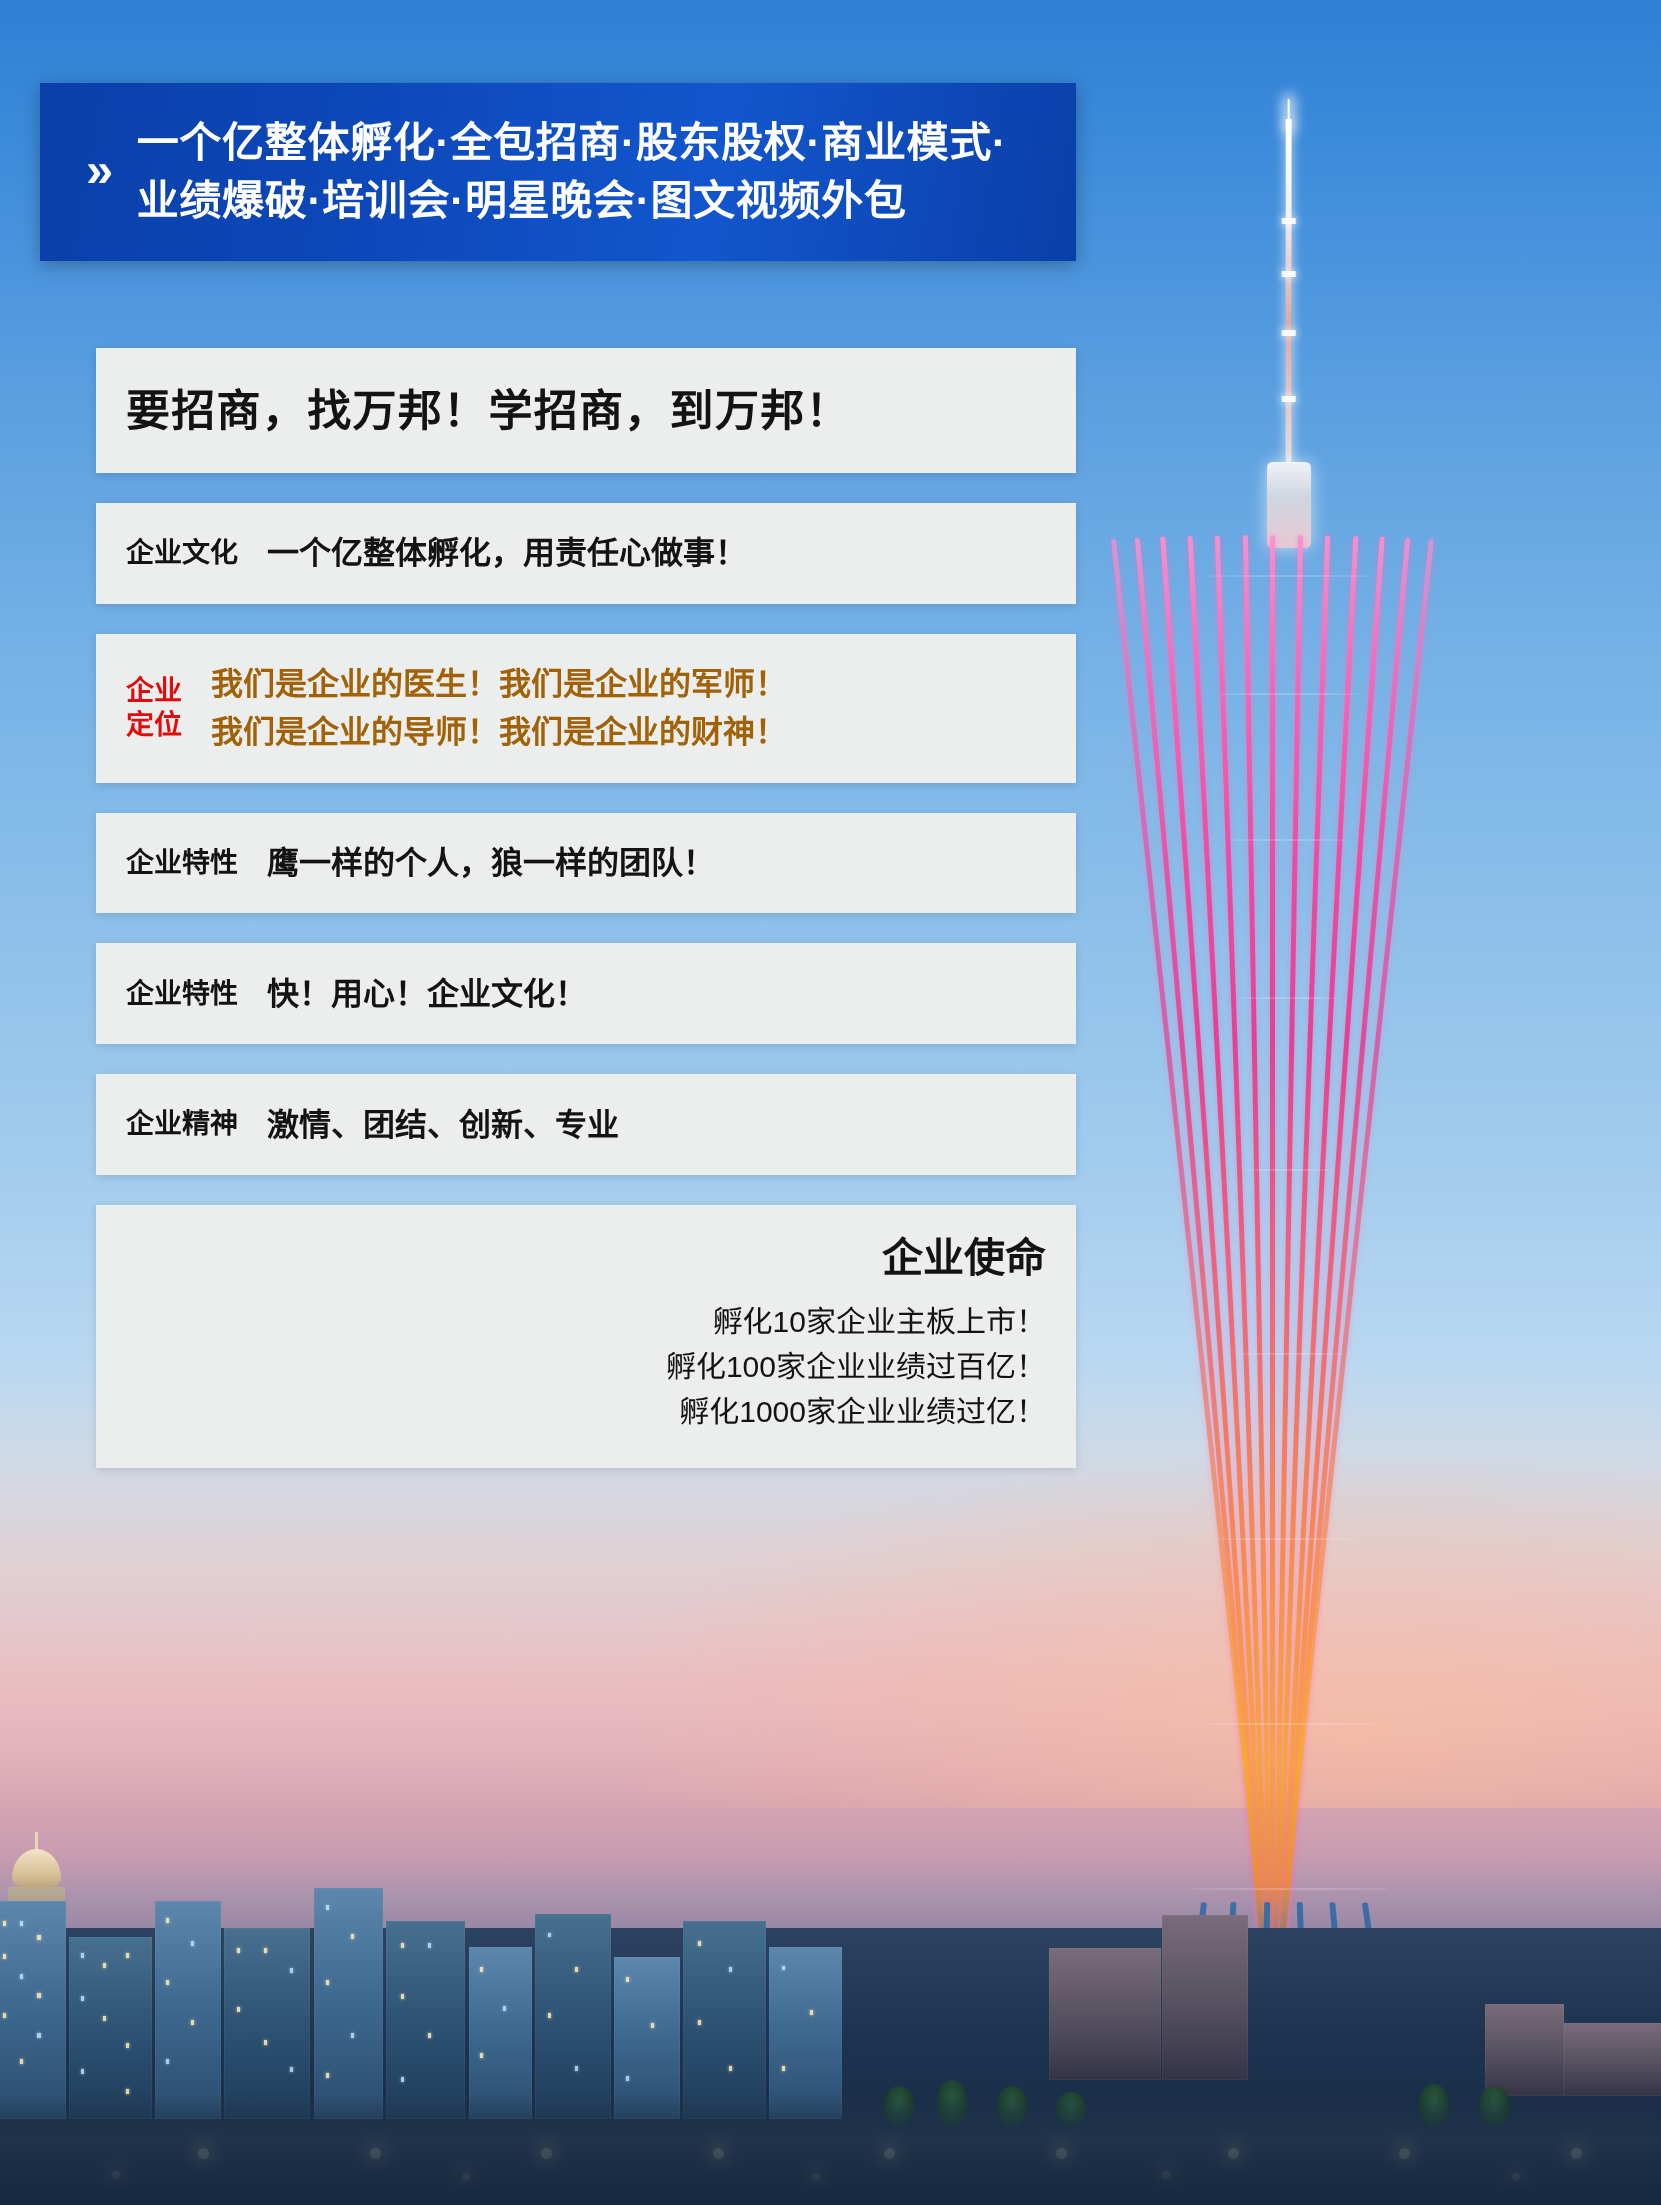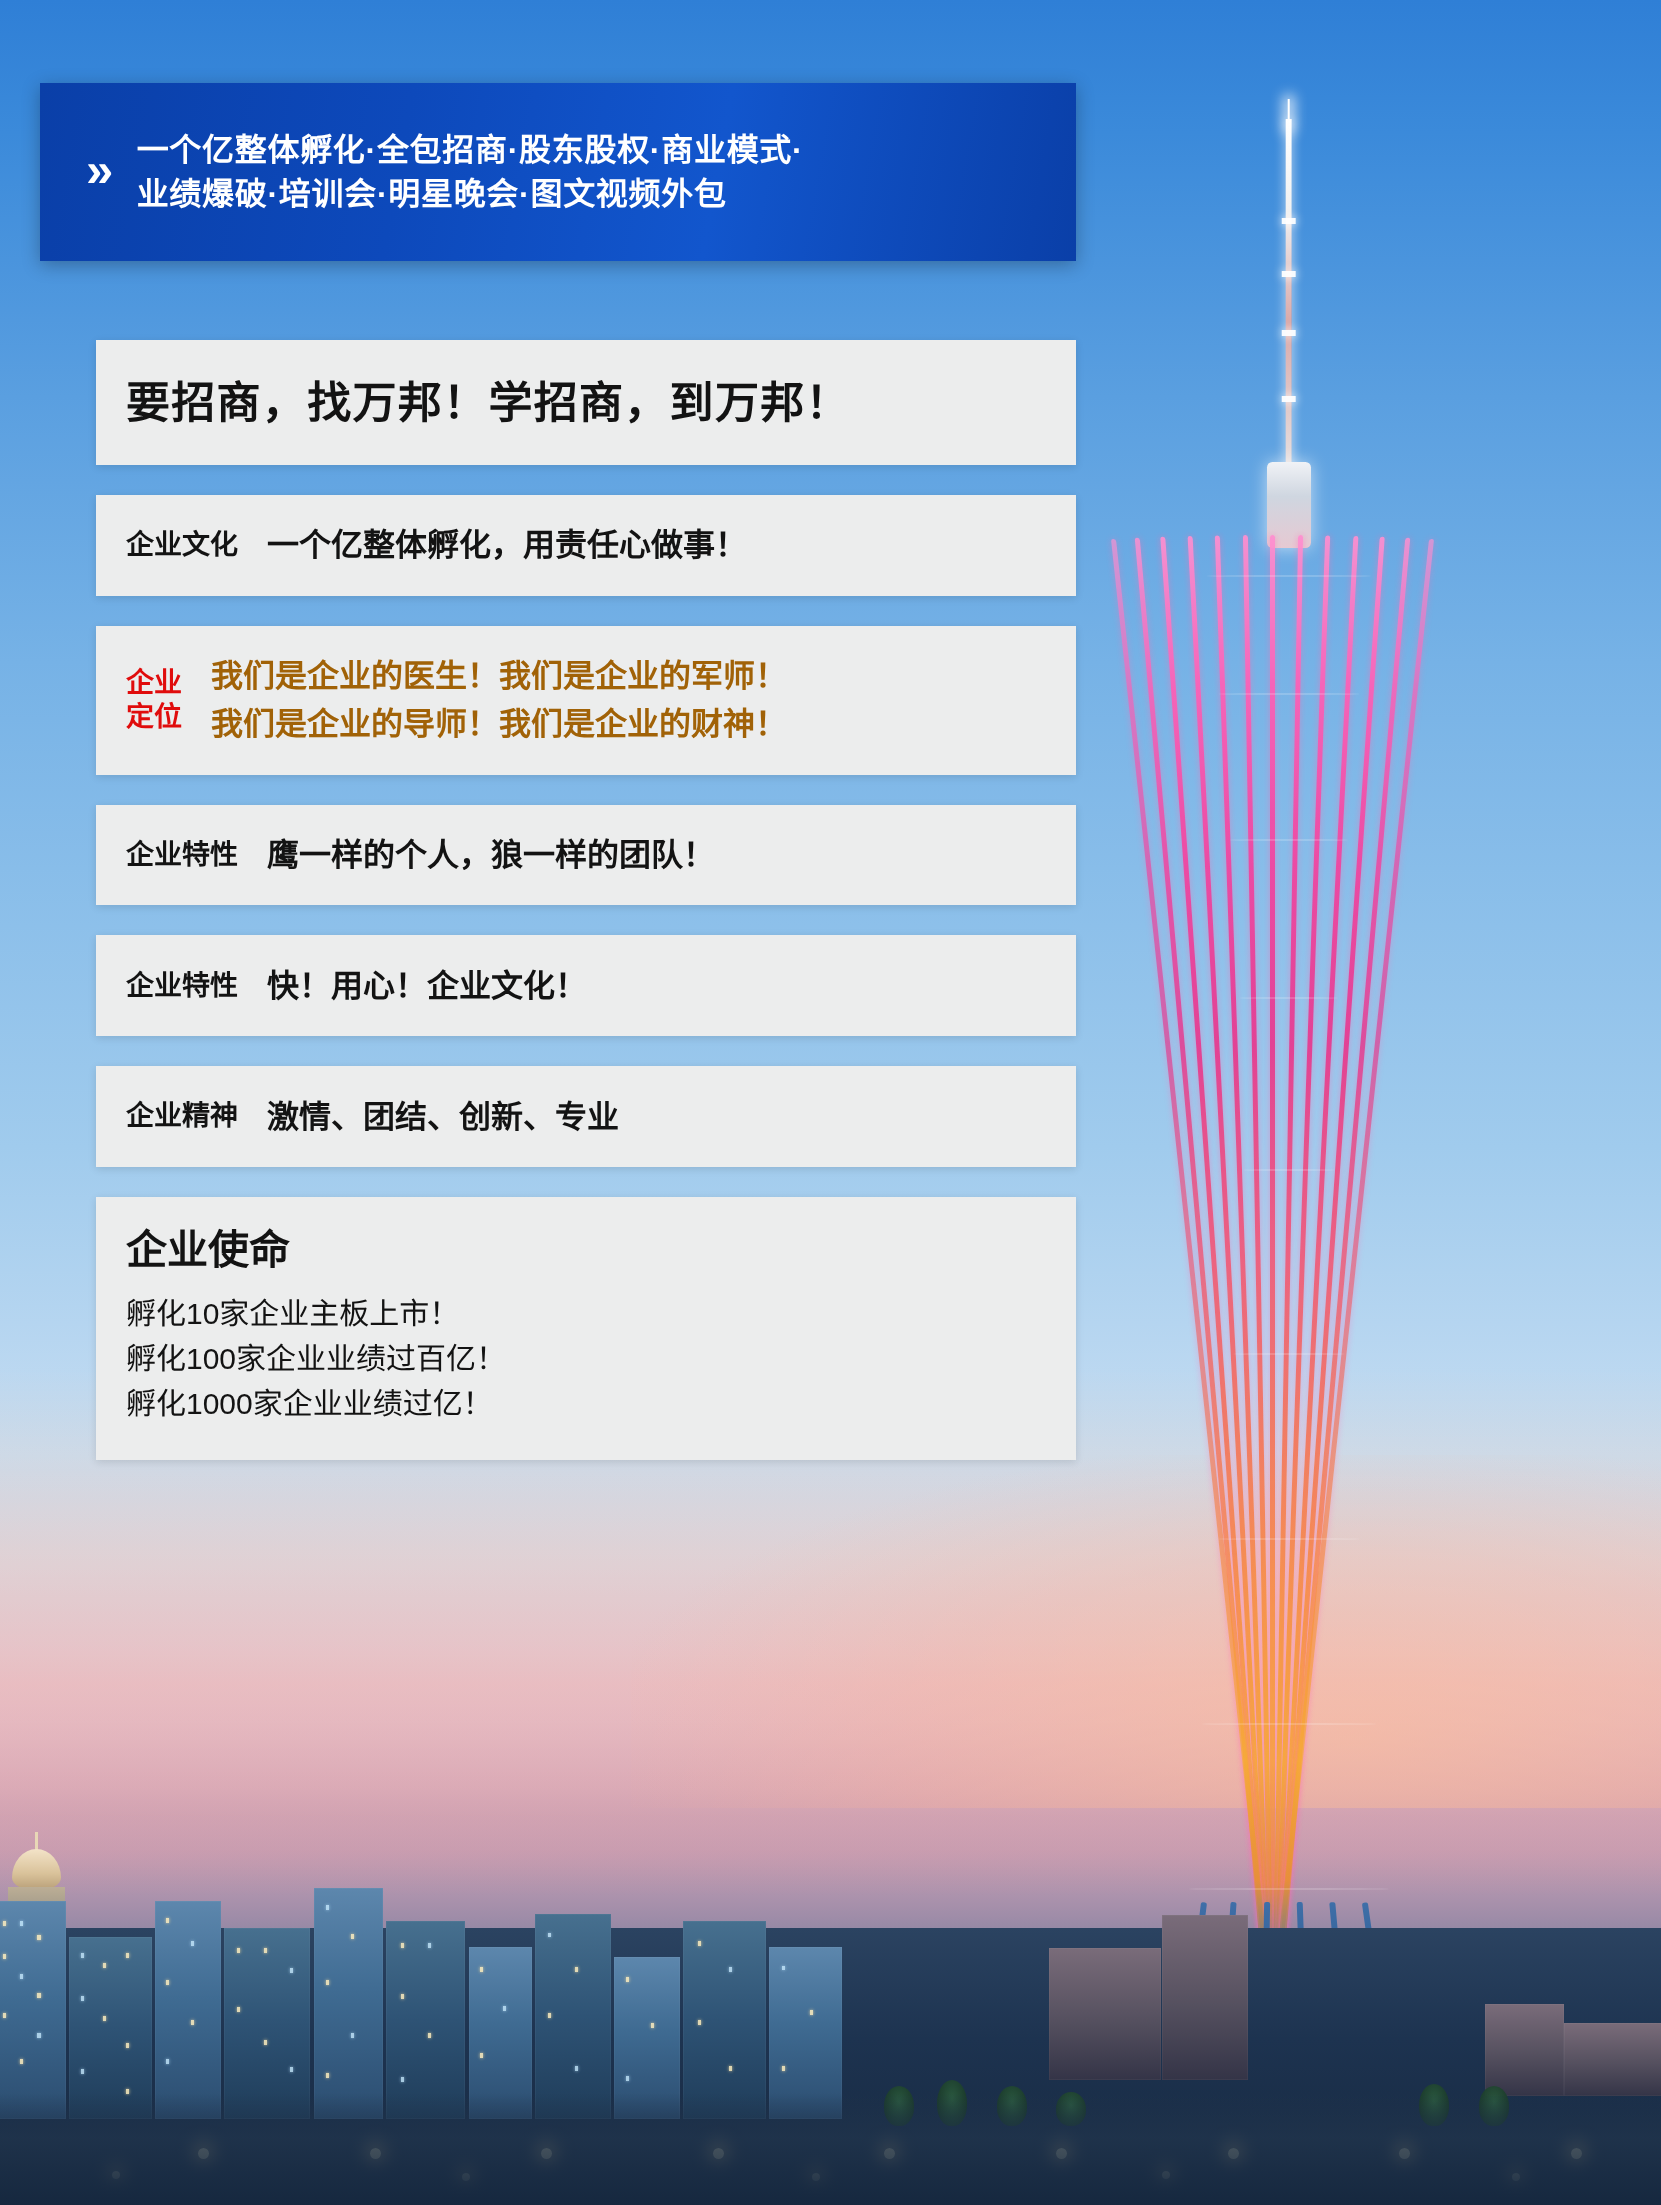--- a/index.html
+++ b/index.html
@@ -266,33 +266,34 @@
     color: #ffffff;
     font-size: 49px;
     line-height: 1;
     font-weight: 700;
     letter-spacing: -6.6px;
     margin-right: 30px;
     transform: translateY(-2.6px);
   }
   .ribbon-text {
     color: #ffffff;
-    font-size: 32px;
+    font-size: 42px;
     font-weight: 700;
     line-height: 1.38;
     letter-spacing: 0.7px;
     white-space: pre-line;
   }
 
   
   .cards {
     position: absolute;
     left: 96px;
-    top: 340px;
+    top: 348px;
     width: 980px;
+    text-align: right;
   }
   .card {
     background: #eceded;
     margin-bottom: 30px;
     box-sizing: border-box;
     padding: 26.4px 30px;
     display: flex;
     align-items: center;
     box-shadow: 0 2px 8px rgba(0,0,0,0.12);
   }

